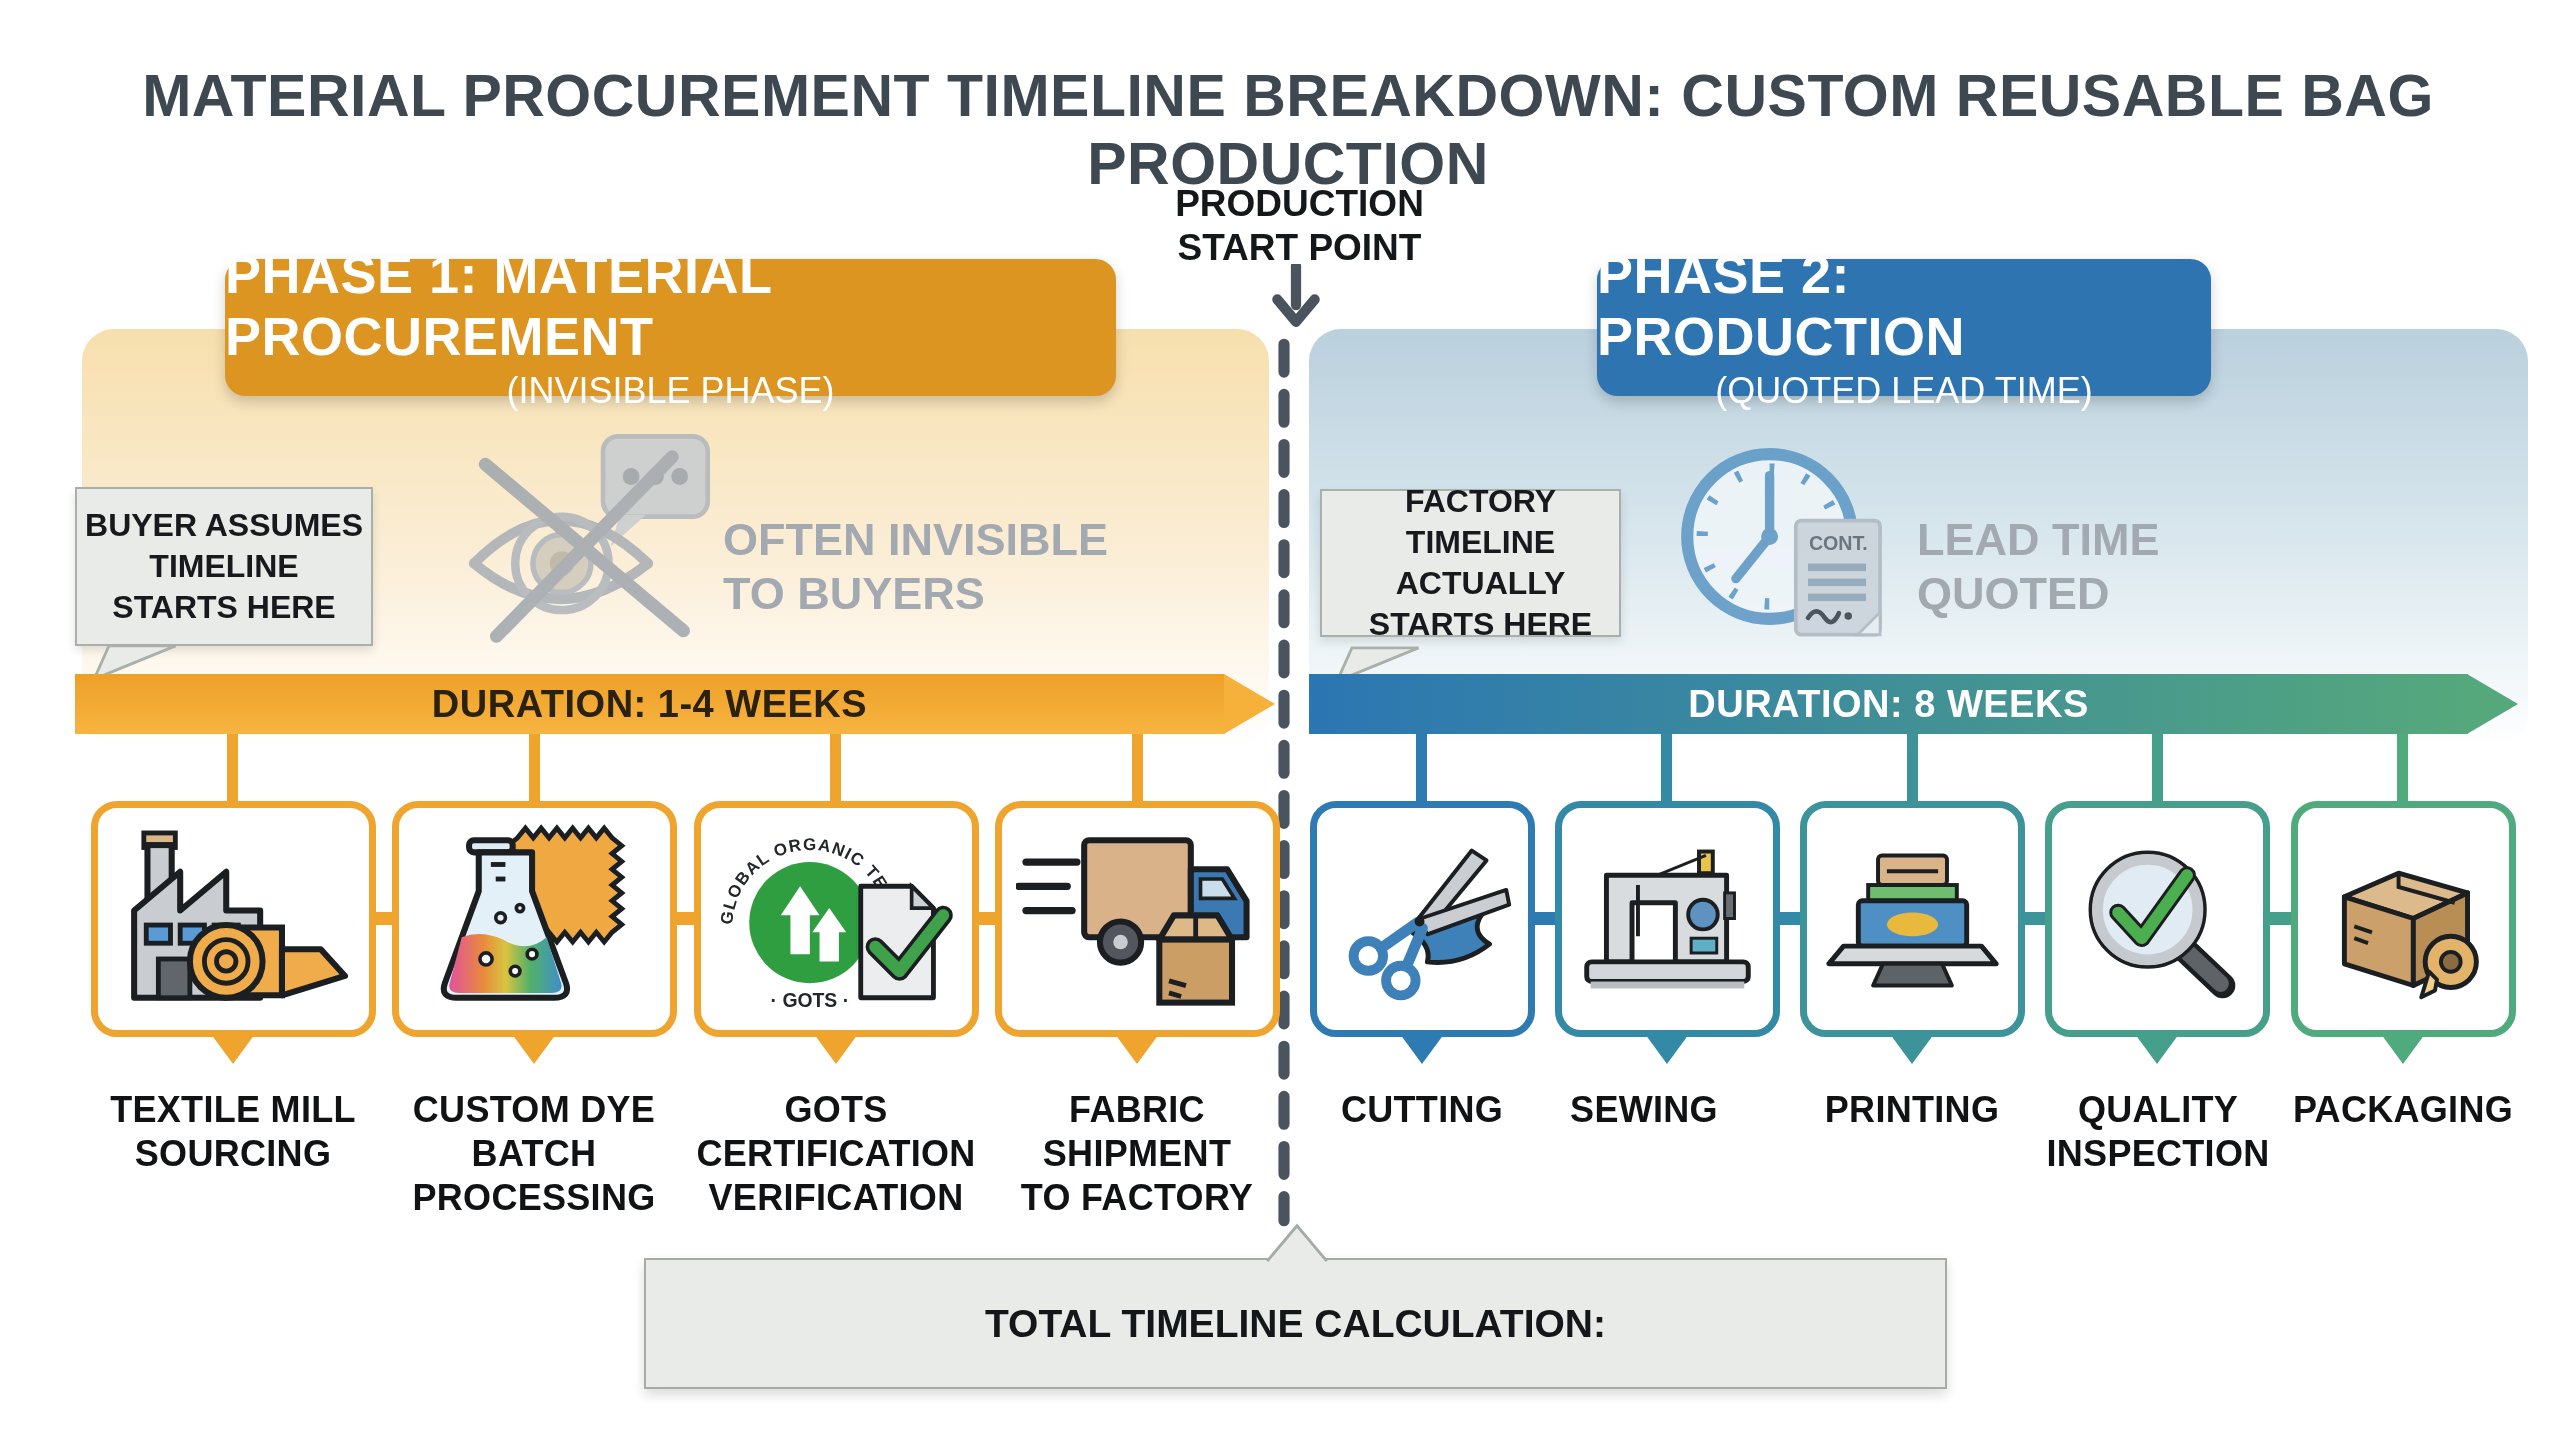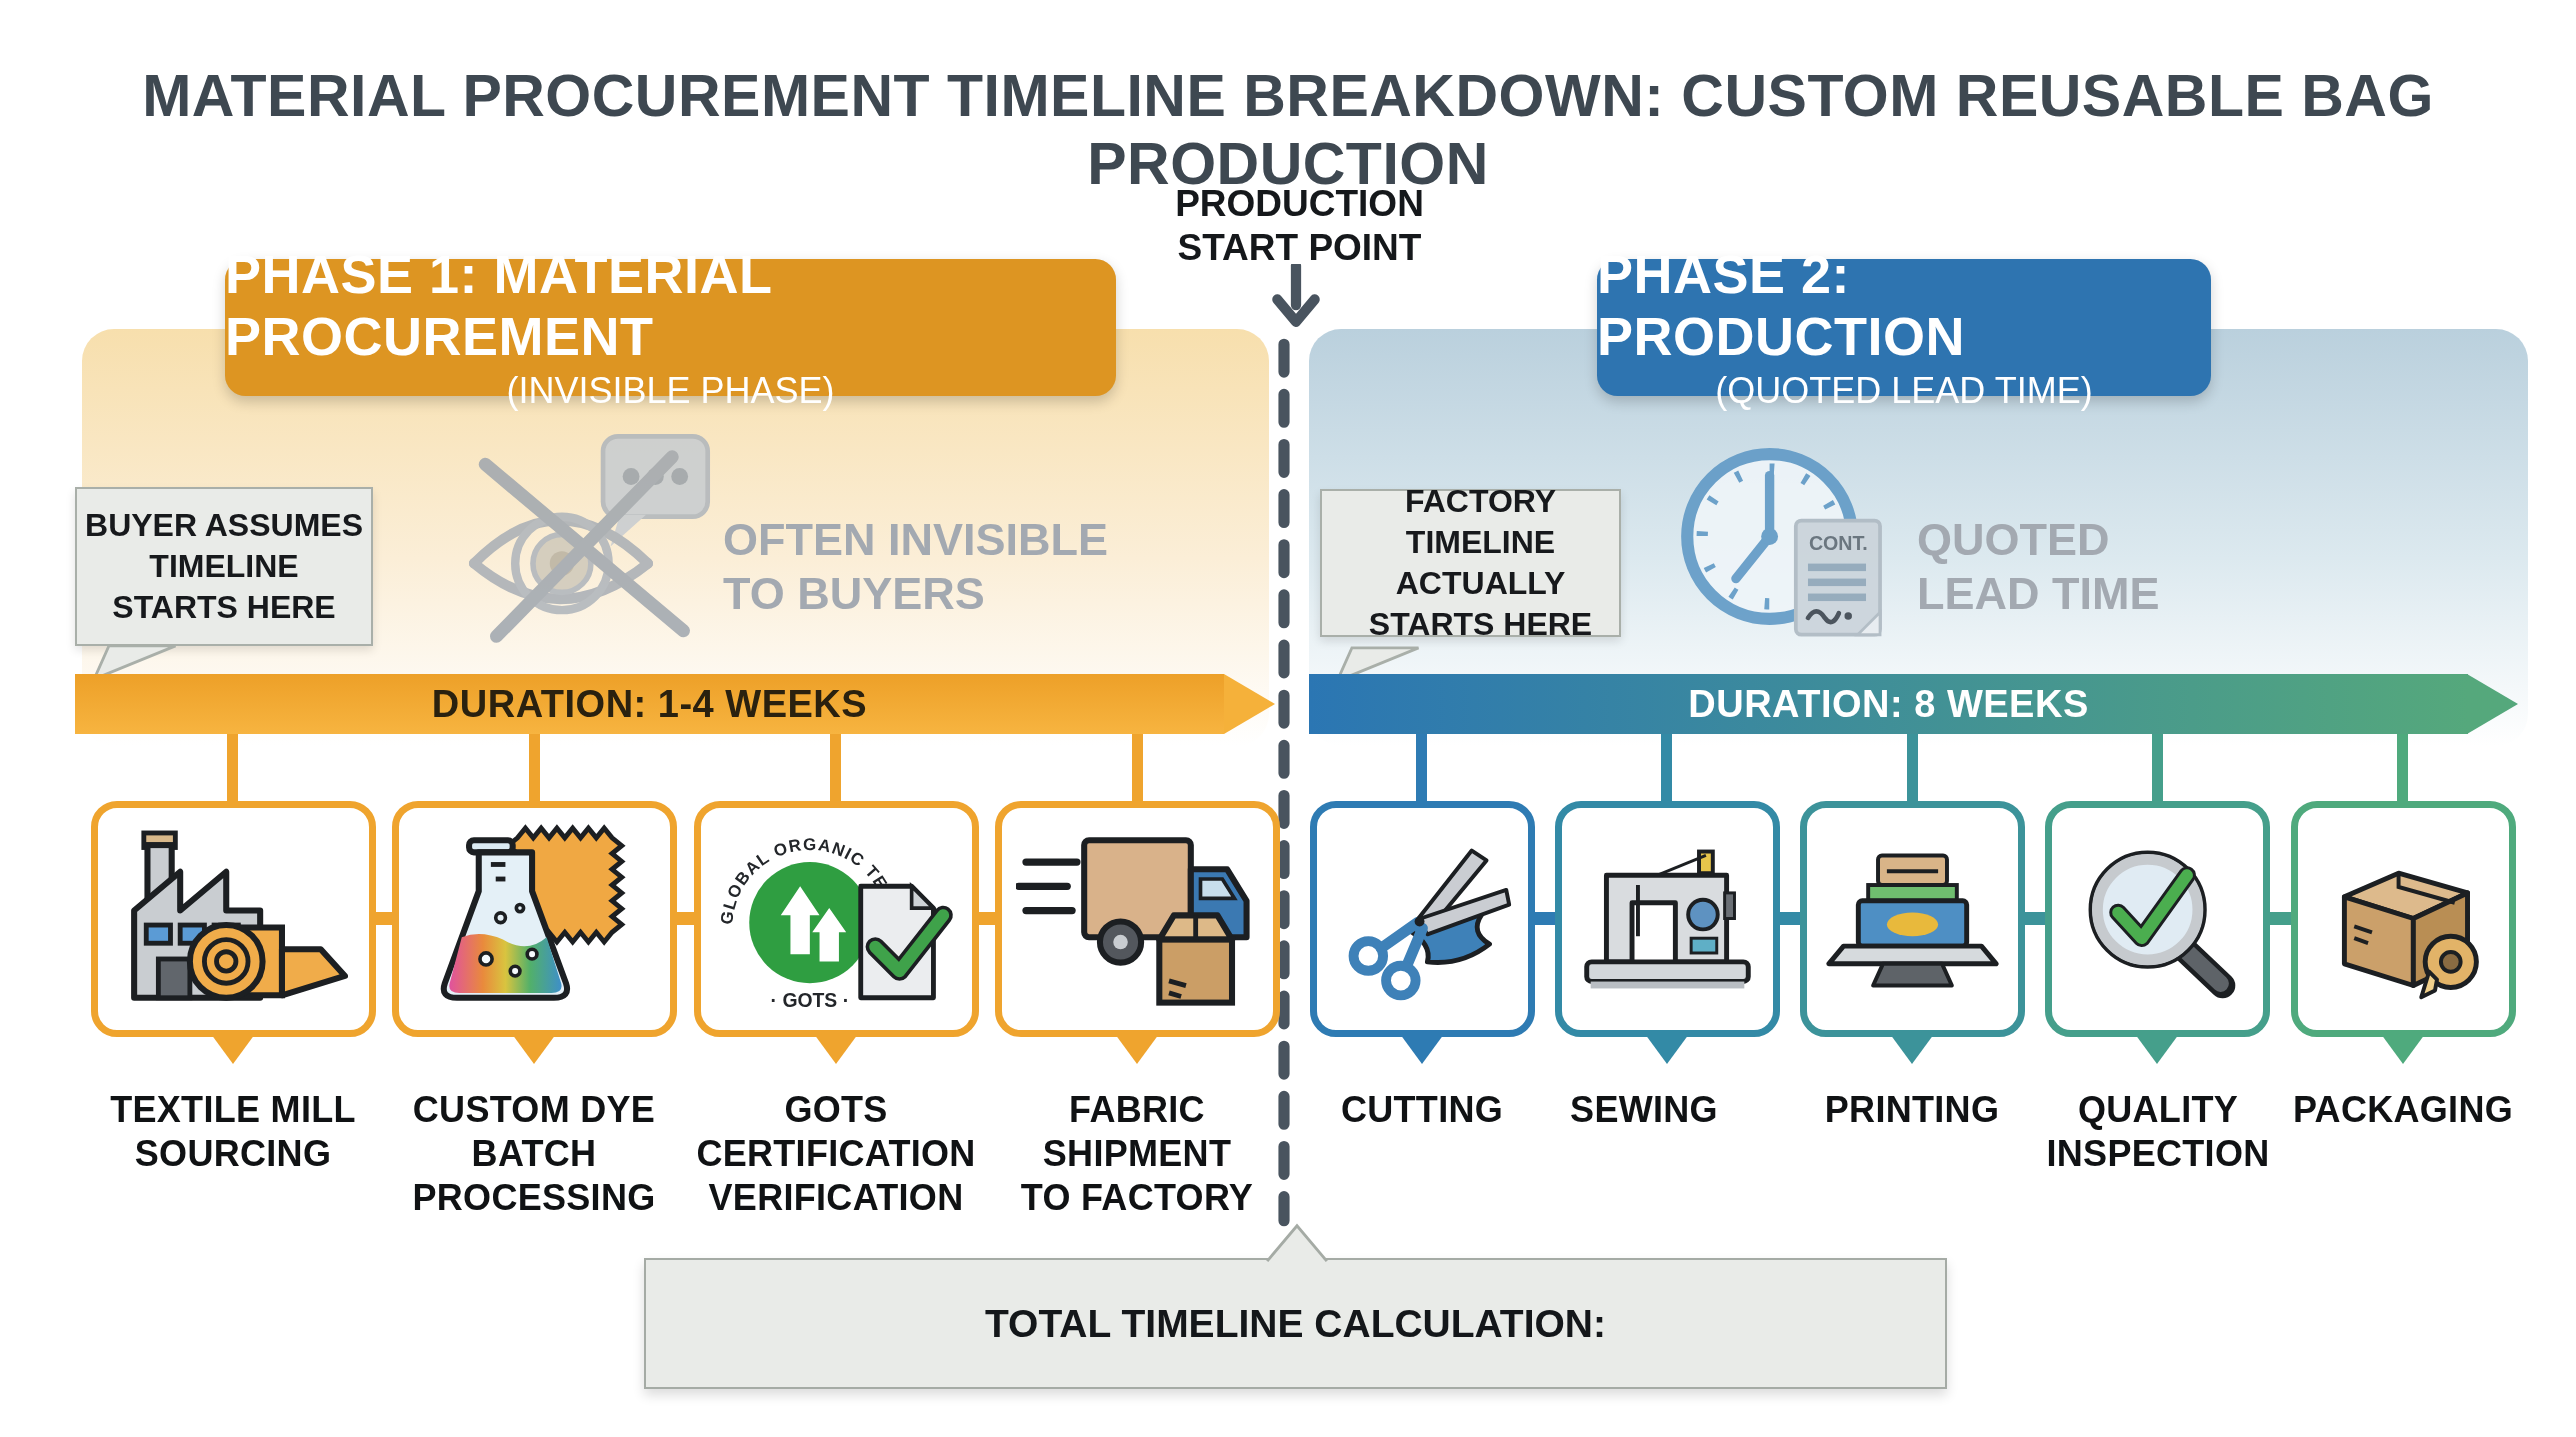--- a/index.html
+++ b/index.html
@@ -178,22 +178,22 @@
       <text x="14" y="32" font-size="21" font-weight="bold" fill="#5F6A74">CONT.</text>
       <rect x="13" y="46" width="62" height="8" fill="#8FA6B8"></rect>
       <rect x="13" y="62" width="62" height="8" fill="#8FA6B8"></rect>
       <rect x="13" y="78" width="62" height="8" fill="#8FA6B8"></rect>
       <path d="M13,104 q9,-14 18,0 q8,11 15,-5" fill="none" stroke="#3C454E" stroke-width="5" stroke-linecap="round"></path>
       <circle cx="56" cy="102" r="4" fill="#3C454E"></circle>
     </g>
   </svg>
 
   <div class="abs watermark" id="wm2">
+    <span style="display:block">LEAD TIME</span>
     <span style="display:block">QUOTED</span>
-    <span style="display:block">LEAD TIME</span>
   </div>
 
   <div class="abs dbar" id="dbar1">
     <span>DURATION: 1-4 WEEKS</span>
   </div>
   <div class="abs dtip" id="dtip1"></div>
   <div class="abs dbar" id="dbar2">
     <span>DURATION: 8 WEEKS</span>
   </div>
   <div class="abs dtip" id="dtip2"></div>

